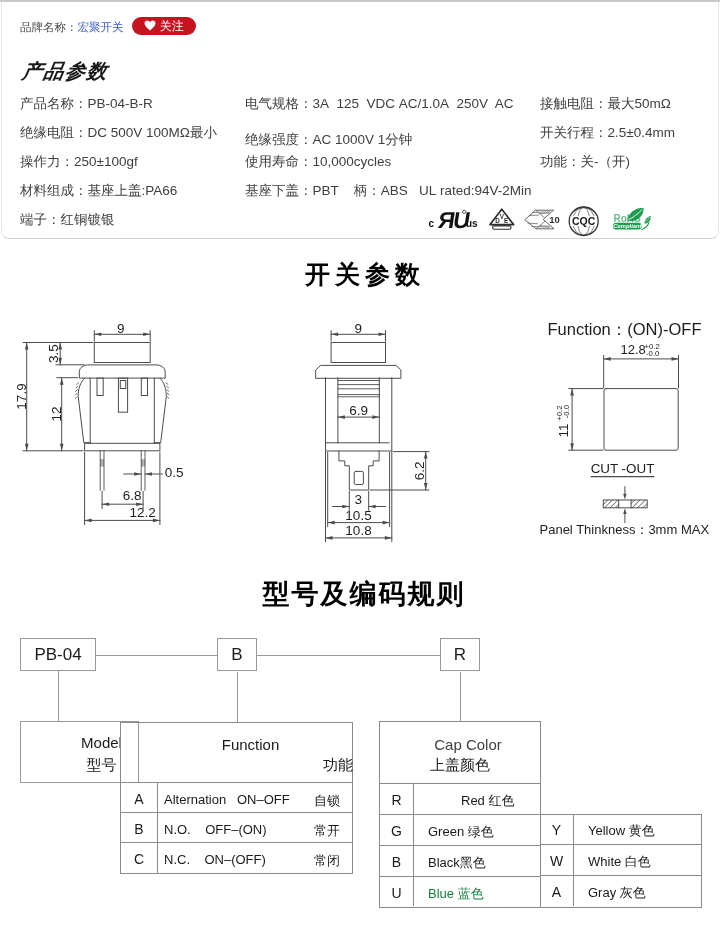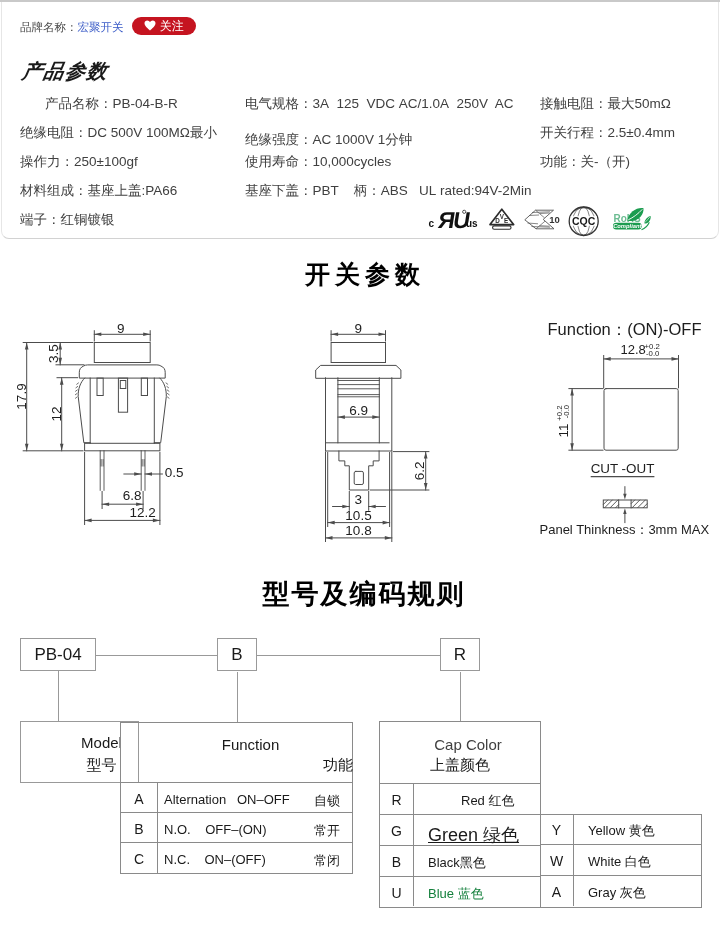--- a/index.html
+++ b/index.html
@@ -16,21 +16,21 @@
 
 <div class="ptxt" style="left:20px;top:20px;font-size:11.5px;color:#4a4a4a;">品牌名称：<span style="color:#3a5bc7;">宏聚开关</span></div>
 
 <div class="abs" style="left:132px;top:17px;width:64px;height:18px;background:#c51420;border-radius:9px;color:#fff;font-size:12px;line-height:18px;text-align:center;">
 <svg width="12" height="11" viewBox="0 0 24 22" style="vertical-align:-1px;">
       <path d="M12 21 C8 17 1 12 1 6.5 C1 3 3.6 1 6.5 1 C9 1 11 2.5 12 4.5 C13 2.5 15 1 17.5 1 C20.4 1 23 3 23 6.5 C23 12 16 17 12 21 Z" fill="#fff"></path>
     </svg> 关注</div>
 
 <div class="abs" style="left:20px;top:58px;font-size:20px;font-weight:bold;font-style:italic;font-family:'Liberation Serif',serif;color:#1a1a1a;letter-spacing:1.5px;transform:skewX(-10deg);transform-origin:0 100%;">产品参数</div>
 
-<div class="ptxt" style="left:20px;top:95px;margin-left:25px;">产品名称：PB-04-B-R</div>
+<div class="ptxt" style="left:20px;top:95px;">产品名称：PB-04-B-R</div>
 
 <div class="ptxt" style="left:245px;top:95px;">电气规格：3A&nbsp; 125&nbsp; VDC&nbsp;AC/1.0A&nbsp; 250V&nbsp; AC</div>
 
 <div class="ptxt" style="left:540px;top:95px;">接触电阻：最大50mΩ</div>
 
 <div class="ptxt" style="left:20px;top:124px;">绝缘电阻：DC 500V 100MΩ最小</div>
 
 <div class="ptxt" style="left:245px;top:124px;margin-top:7px;">绝缘强度：AC&nbsp;1000V&nbsp;1分钟</div>
 
 <div class="ptxt" style="left:540px;top:124px;">开关行程：2.5±0.4mm</div>
@@ -324,21 +324,21 @@
 <div class="abs" style="left:380px;top:814px;width:160px;height:1px;background:#8a8a8a;"></div>
 <div class="abs" style="left:380px;top:845px;width:160px;height:1px;background:#8a8a8a;"></div>
 <div class="abs" style="left:380px;top:876px;width:160px;height:1px;background:#8a8a8a;"></div>
 
 <div class="abs" style="left:413px;top:784px;width:1px;height:122px;background:#8a8a8a;"></div>
 
 <div class="abs" style="left:380px;top:792px;width:33px;text-align:center;font-size:14px;color:#1a1a1a;">R</div>
 <div class="abs" style="left:428px;top:792px;font-size:13px;color:#1a1a1a;margin-left:33px;">Red 红色</div>
 
 <div class="abs" style="left:380px;top:823px;width:33px;text-align:center;font-size:14px;color:#1a1a1a;">G</div>
-<div class="abs" style="left:428px;top:823px;font-size:18px;color:#1a1a1a;text-decoration:underline;">Green 绿色</div>
+<div class="abs" style="left:428px;top:823px;font-size:13px;color:#1a1a1a;">Green 绿色</div>
 
 <div class="abs" style="left:380px;top:854px;width:33px;text-align:center;font-size:14px;color:#1a1a1a;">B</div>
 <div class="abs" style="left:428px;top:854px;font-size:13px;color:#1a1a1a;">Black黑色</div>
 
 <div class="abs" style="left:380px;top:885px;width:33px;text-align:center;font-size:14px;color:#1a1a1a;">U</div>
 <div class="abs" style="left:428px;top:885px;font-size:13px;color:#15803d;">Blue 蓝色</div>
 
 <div class="abs" style="left:540px;top:814px;width:161px;height:92px;border:1px solid #8a8a8a;border-left:none;"></div>
 
 <div class="abs" style="left:540px;top:844px;width:161px;height:1px;background:#8a8a8a;"></div>

